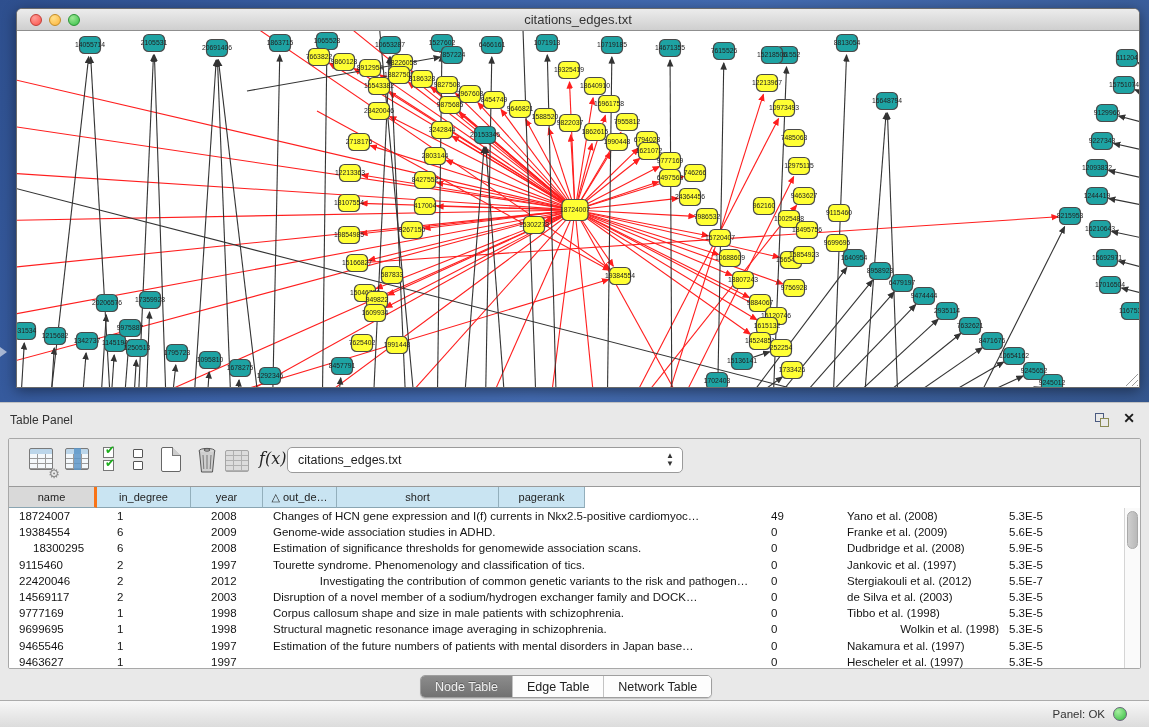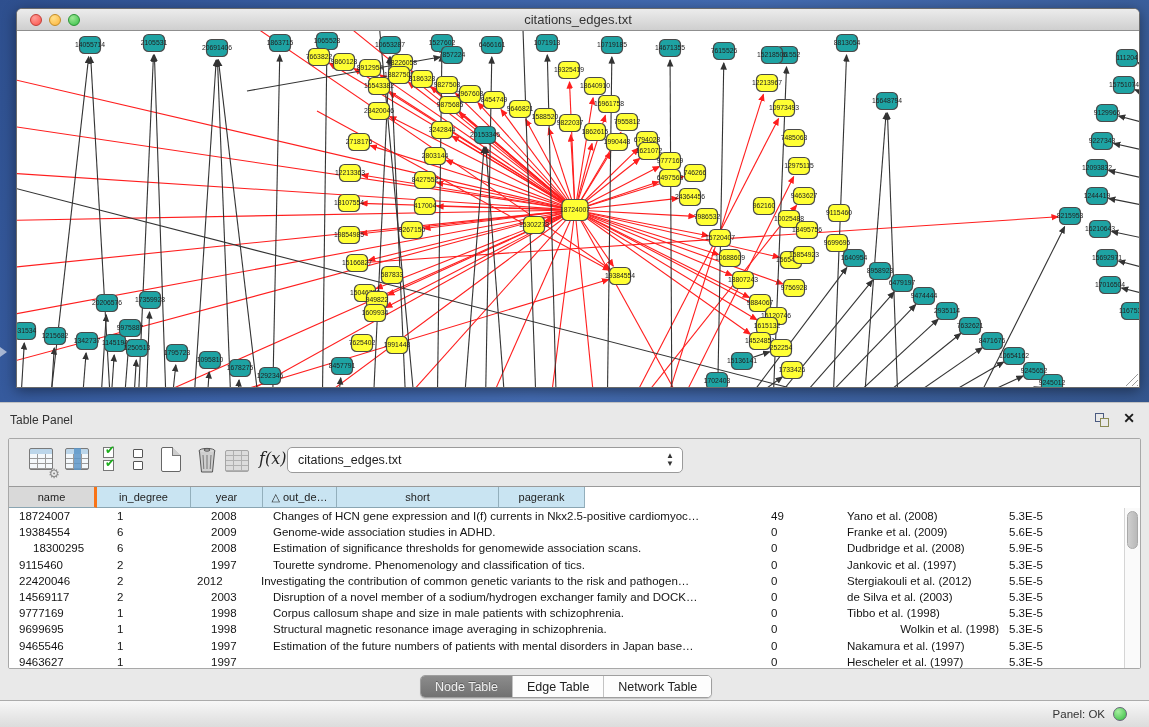--- a/index.html
+++ b/index.html
@@ -832,25 +832,25 @@
               <div class="tcell" style="left: 108px; width: 72px;">2</div>
               <div class="tcell" style="left: 202px; width: 50px;">1997</div>
               <div class="tcell" style="left: 264px; width: 490px;">Tourette syndrome. Phenomenology and classification of tics.</div>
               <div class="tcell" style="left: 762px; width: 66px;">0</div>
               <div class="tcell" style="left: 838px; width: 152px;">Jankovic et al. (1997)</div>
               <div class="tcell" style="left: 1000px; width: 76px;">5.3E-5</div>
             </div>
             <div class="trow">
               <div class="tcell" style="left: 10px; width: 76px;">22420046</div>
               <div class="tcell" style="left: 108px; width: 72px;">2</div>
-              <div class="tcell" style="left: 188px; width: 50px;">2012</div>
-              <div class="tcell" style="left: 252px; width: 490px;">Investigating the contribution of common genetic variants to the risk and pathogen…</div>
+              <div class="tcell" style="left: 202px; width: 50px;">2012</div>
+              <div class="tcell" style="left: 280px; width: 490px; text-align: center;">Investigating the contribution of common genetic variants to the risk and pathogen…</div>
               <div class="tcell" style="left: 762px; width: 66px;">0</div>
               <div class="tcell" style="left: 838px; width: 152px;">Stergiakouli et al. (2012)</div>
-              <div class="tcell" style="left: 1000px; width: 76px;">5.5E-5</div>
+              <div class="tcell" style="left: 1000px; width: 76px;">5.5E-7</div>
             </div>
             <div class="trow">
               <div class="tcell" style="left: 10px; width: 76px;">14569117</div>
               <div class="tcell" style="left: 108px; width: 72px;">2</div>
               <div class="tcell" style="left: 202px; width: 50px;">2003</div>
               <div class="tcell" style="left: 264px; width: 490px;">Disruption of a novel member of a sodium/hydrogen exchanger family and DOCK…</div>
               <div class="tcell" style="left: 762px; width: 66px;">0</div>
               <div class="tcell" style="left: 838px; width: 152px;">de Silva et al. (2003)</div>
               <div class="tcell" style="left: 1000px; width: 76px;">5.3E-5</div>
             </div>

